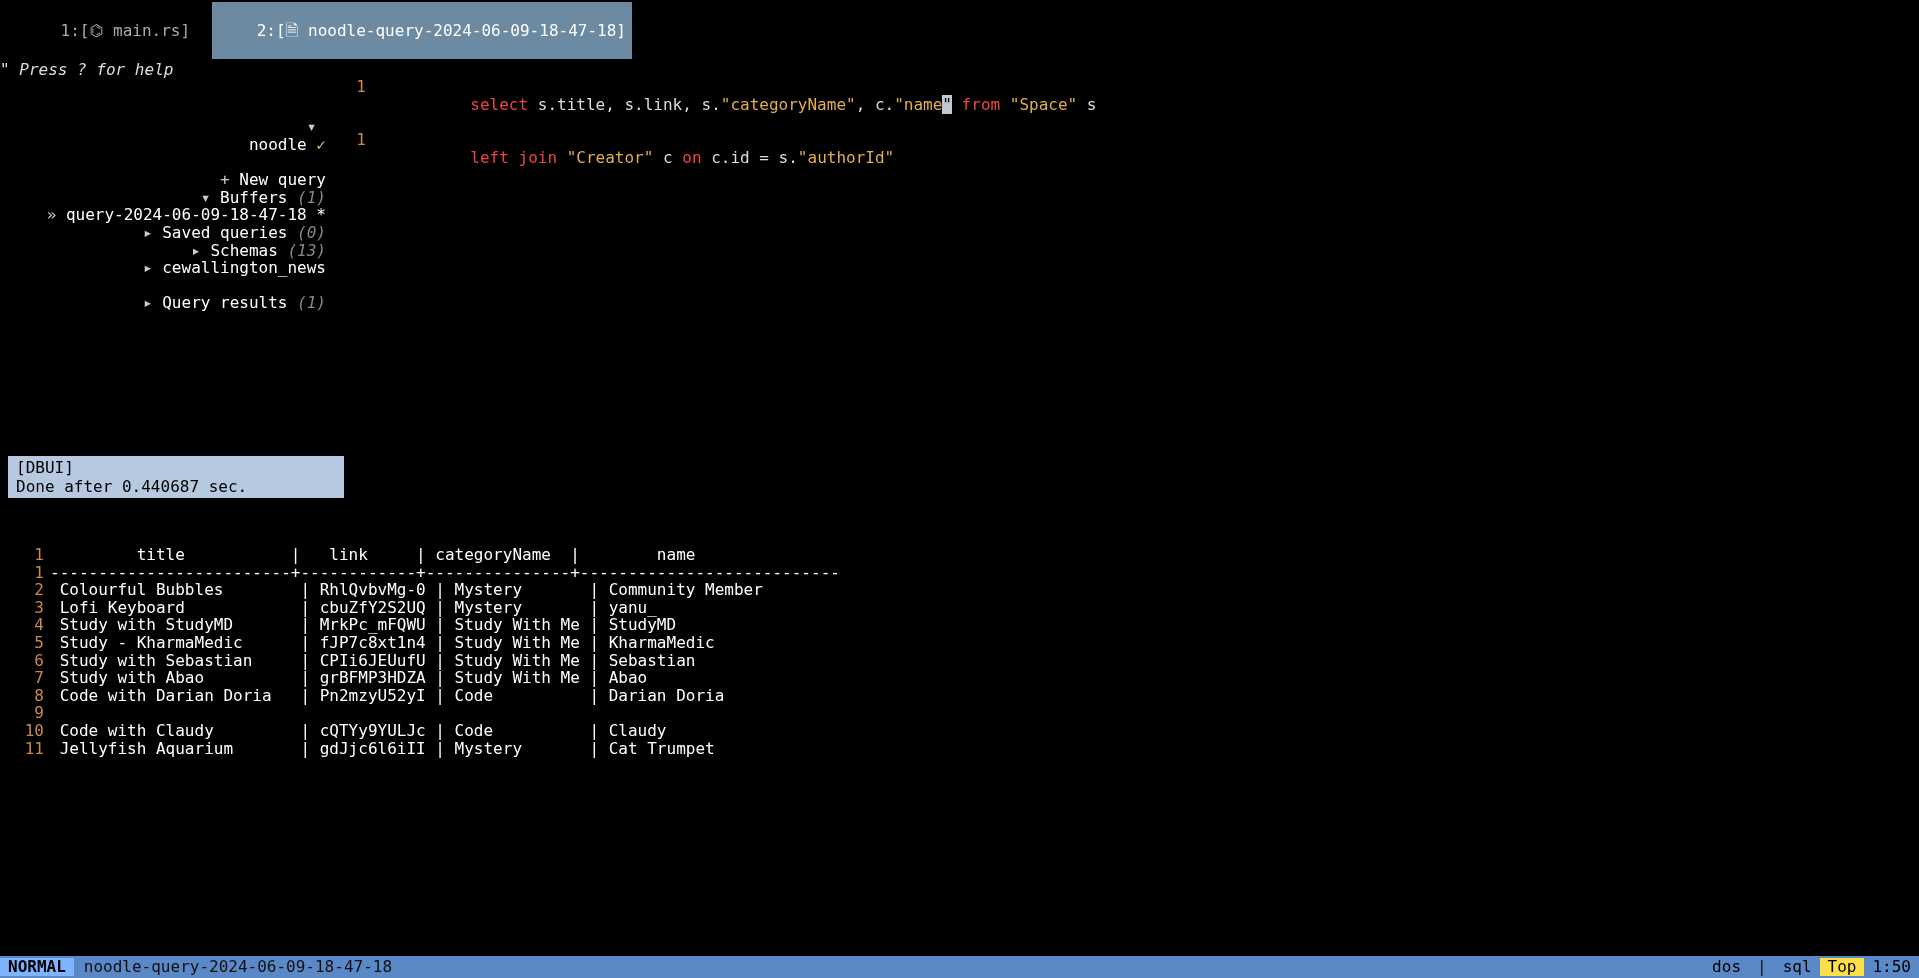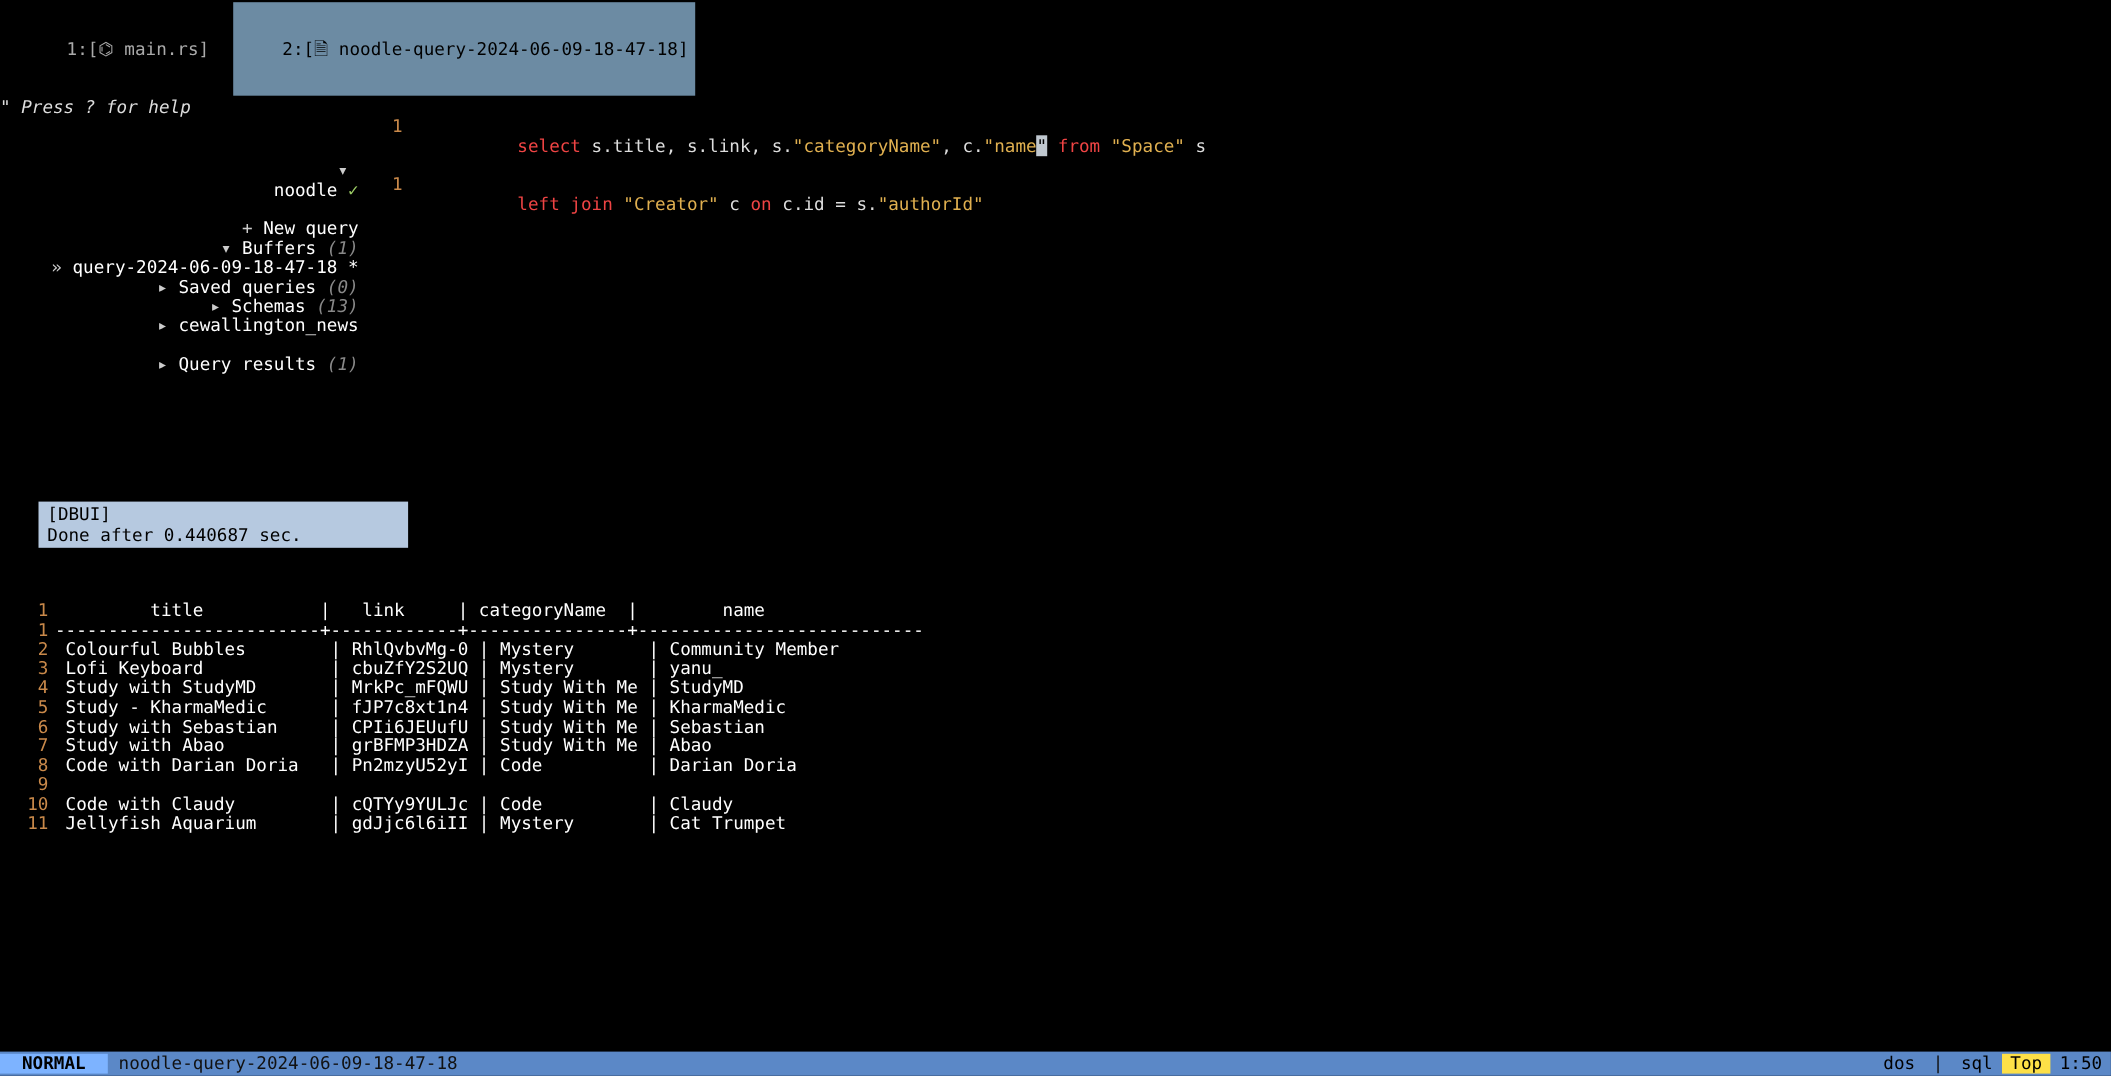--- a/index.html
+++ b/index.html
@@ -21,22 +21,22 @@
   }
   .tab {
     padding: 0 22px;
     white-space: pre;
   }
   .tab-inactive {
     color: #aaa;
   }
   .tab-active {
     background: #6c8ba3;
-    color: #000000;
-    padding: 16px 6px;
+    color: #ffffff;
+    padding: 2px 6px;
   }
   .help-hint {
     color: #ddd;
     font-style: italic;
     padding-left: 0;
   }
   .layout {
     display: flex;
     height: calc(100% - 22px);
   }
@@ -90,21 +90,20 @@
 
   .notify {
     position: absolute;
     top: 456px;
     left: 8px;
     width: 320px;
     background: #b6c9e0;
     color: #000;
     padding: 2px 8px 2px 8px;
     line-height: 1.2;
-    margin-left: 27px;
   }
 
   .results-pane {
     position: absolute;
     top: 546px;
     left: 0;
     width: 760px;
   }
   .results-pane .rline {
     display: flex;
@@ -127,21 +126,21 @@
     height: 22px;
     display: flex;
     align-items: center;
     background: #5b88c7;
     color: #000;
   }
   .status-mode {
     background: #7db3ff;
     color: #000;
     font-weight: bold;
-    padding: 0 20px;
+    padding: 0 8px;
   }
   .status-file {
     padding: 0 10px;
     color: #111;
   }
   .status-right {
     margin-left: auto;
     display: flex;
   }
   .status-right span {

